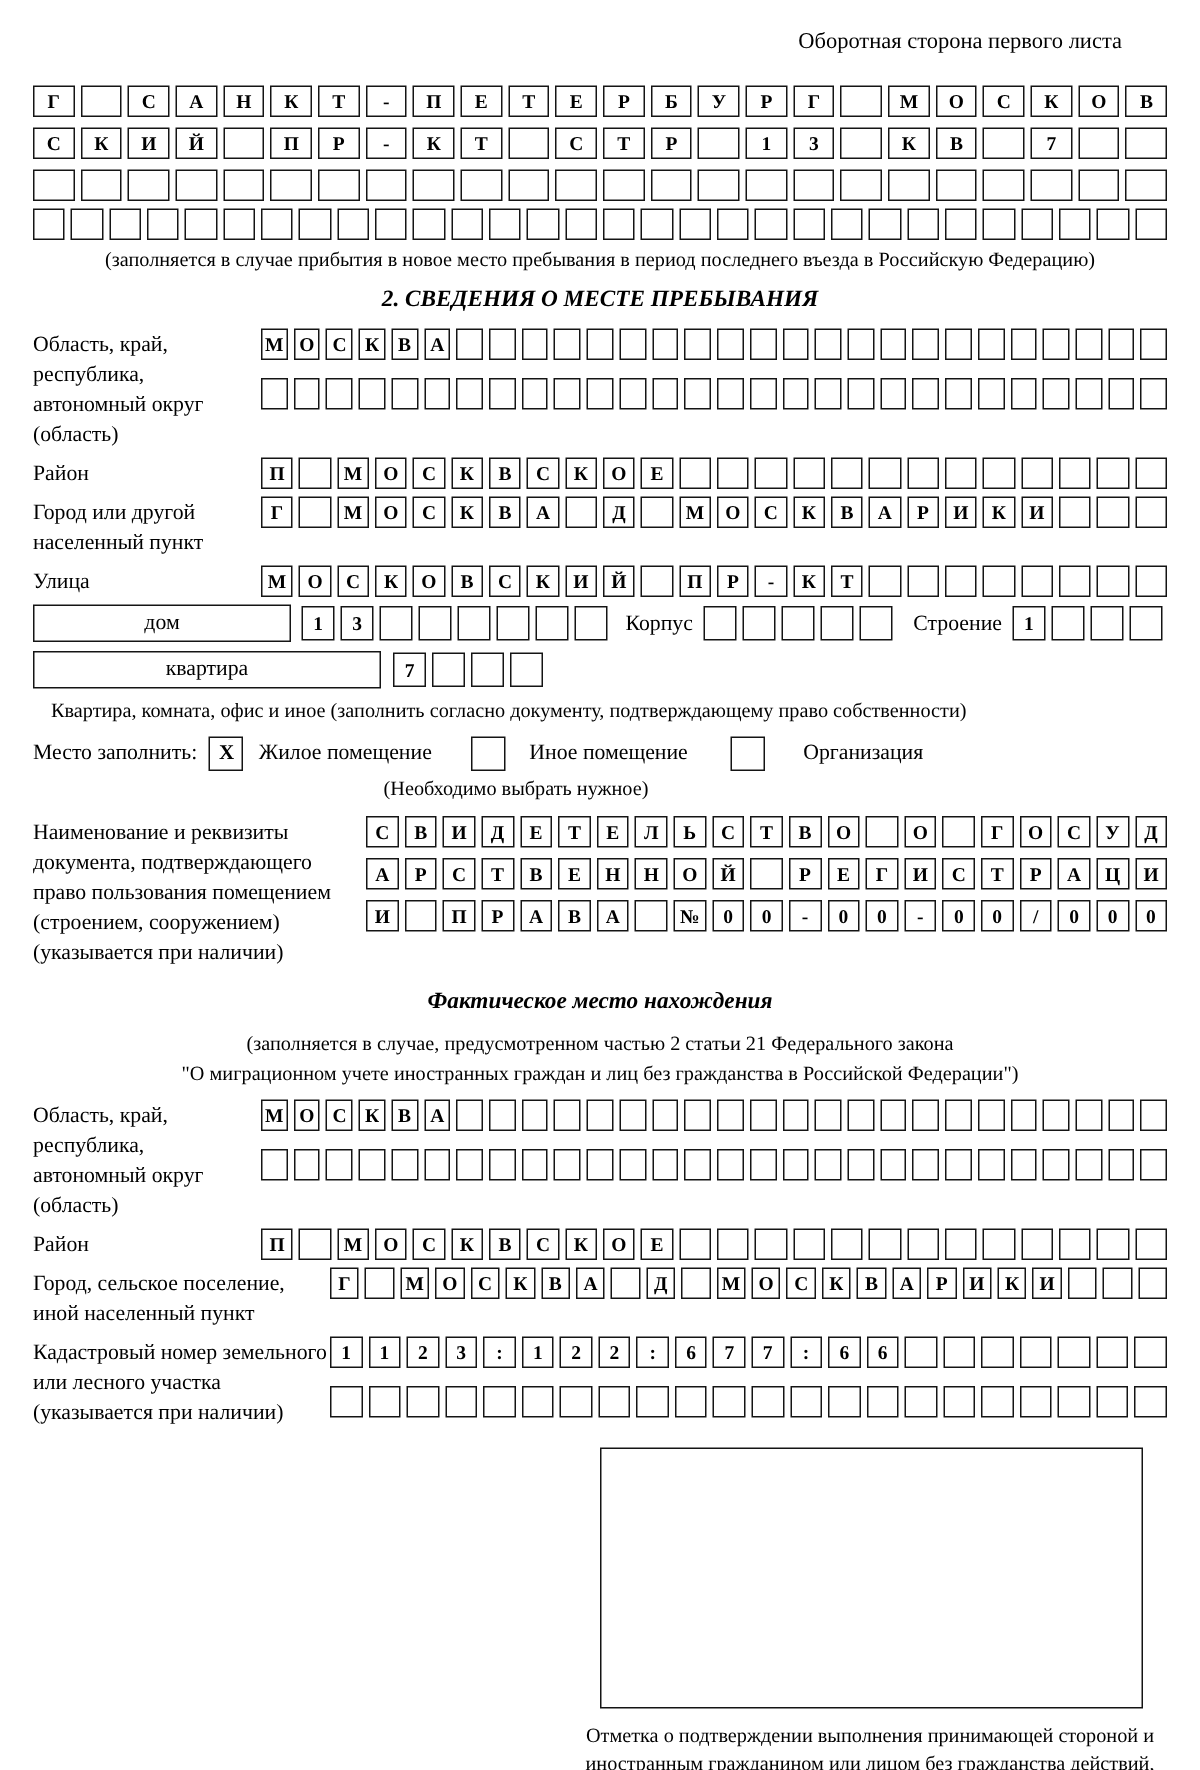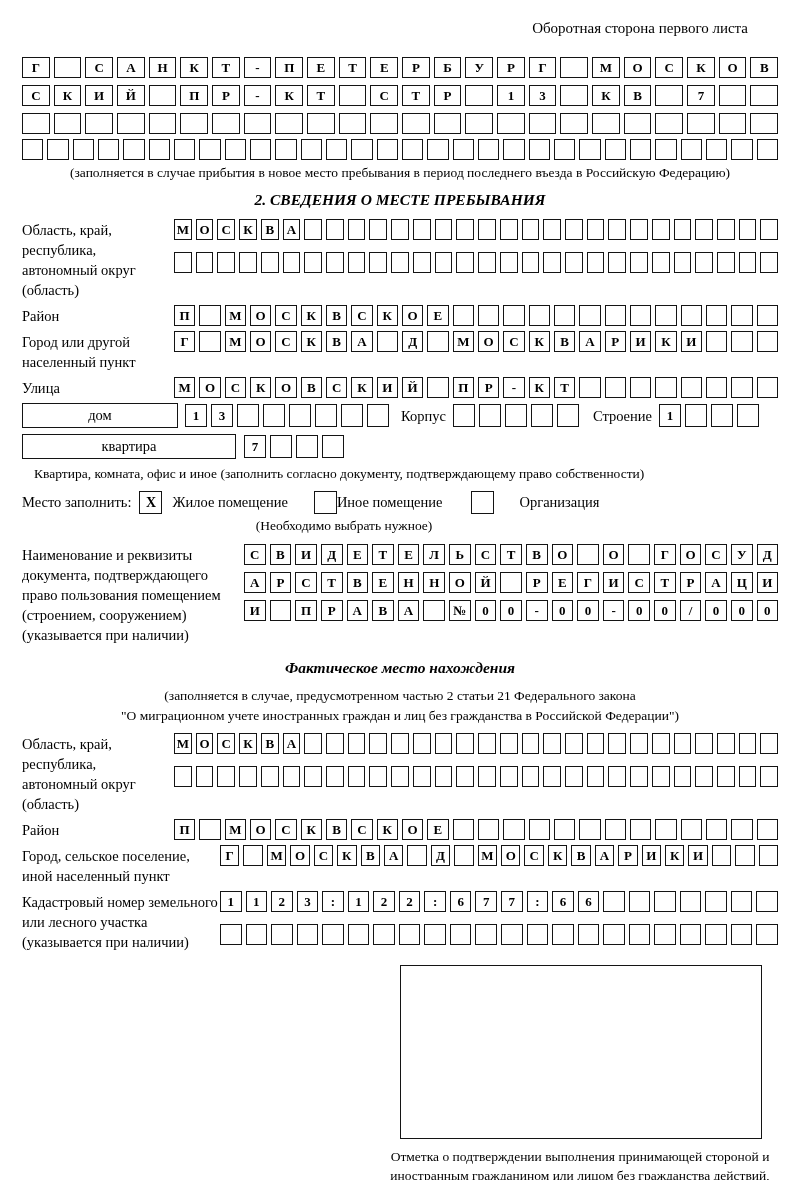--- a/index.html
+++ b/index.html
@@ -329,21 +329,21 @@
           <div class="cell"></div>
           <div class="cell"></div>
           <div class="cell"></div>
           <div class="cell"></div>
           <div class="cell"></div>
         </div>
       </div>
   </div>
 
   <div class="inline-row">
-    <div class="named-box" style="width:156px;">дом</div>
+    <div class="named-box" style="width:172px;">дом</div>
     <div class="small-cells" style="margin-left:7px;">
         <div class="cell">1</div>
         <div class="cell">3</div>
         <div class="cell"></div>
         <div class="cell"></div>
         <div class="cell"></div>
         <div class="cell"></div>
         <div class="cell"></div>
         <div class="cell"></div>
       </div>
@@ -358,36 +358,36 @@
     <div class="flabel" style="margin-left:14px;">Строение</div>
     <div class="small-cells" style="margin-left:7px;">
         <div class="cell">1</div>
         <div class="cell"></div>
         <div class="cell"></div>
         <div class="cell"></div>
       </div>
   </div>
 
   <div class="inline-row">
-    <div class="named-box" style="width:214px;">квартира</div>
+    <div class="named-box" style="width:232px;">квартира</div>
     <div class="small-cells" style="margin-left:8px;">
         <div class="cell">7</div>
         <div class="cell"></div>
         <div class="cell"></div>
         <div class="cell"></div>
       </div>
   </div>
   <div class="caption left">Квартира, комната, офис и иное (заполнить согласно документу, подтверждающему право собственности)</div>
 
   <div class="stay-row">
     <span>Место заполнить:</span>
     <span class="sq" style="margin-left:8px;">X</span>
     <span style="margin-left:10px;">Жилое помещение</span>
     <span class="sq" style="margin-left:26px;"></span>
-    <span style="">Иное помещение</span>
+    <span style="margin-left:16px;">Иное помещение</span>
     <span class="sq" style="margin-left:28px;"></span>
     <span style="margin-left:26px;">Организация</span>
   </div>
   <div class="stay-note">(Необходимо выбрать нужное)</div>
 
   <div class="frow">
     <div class="flabel w222">Наименование и реквизиты документа, подтверждающего право пользования помещением (строением, сооружением) (указывается при наличии)</div>
     <div class="rows">
       <div class="boxes">
           <div class="cell">С</div>

